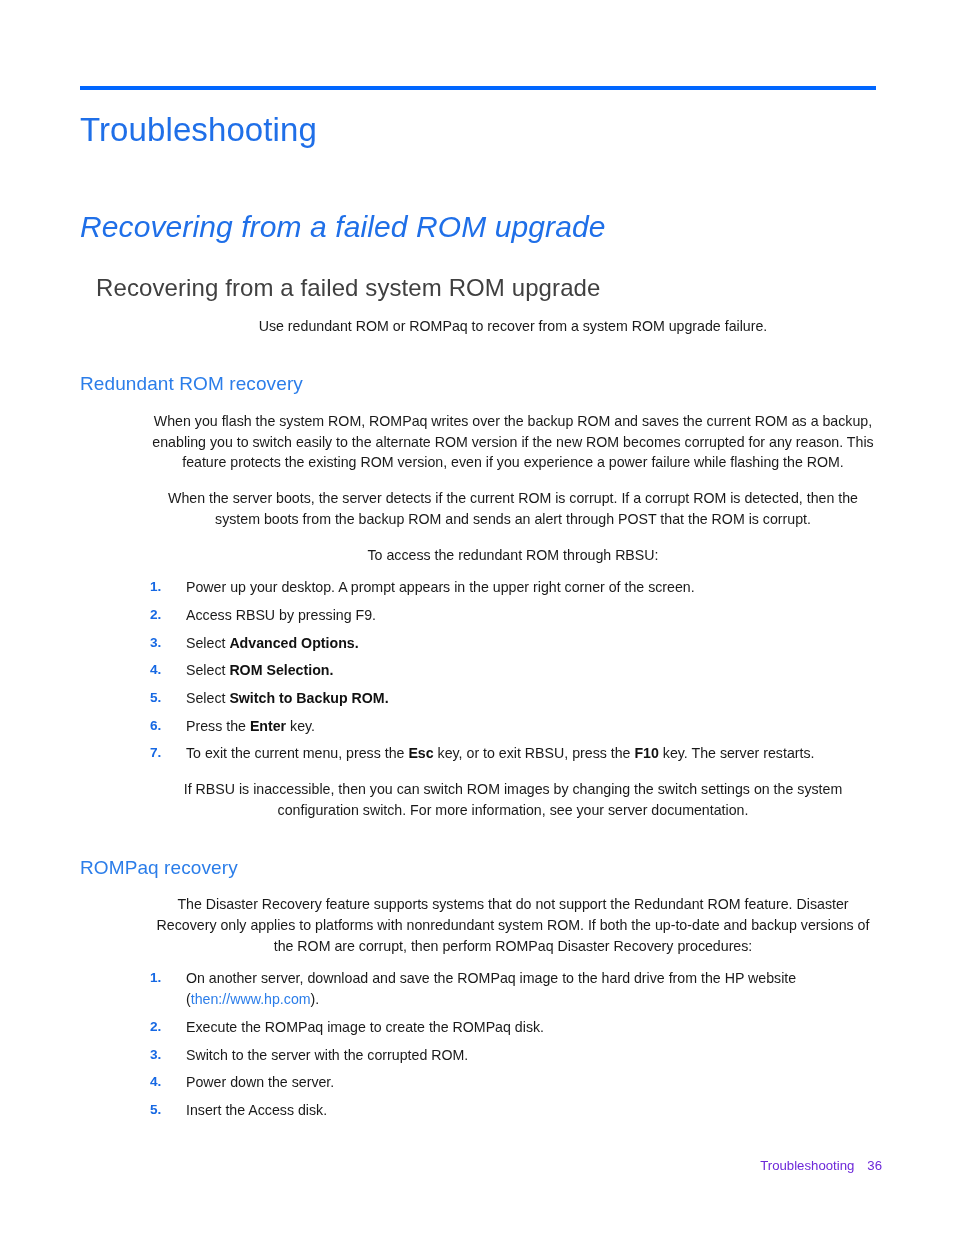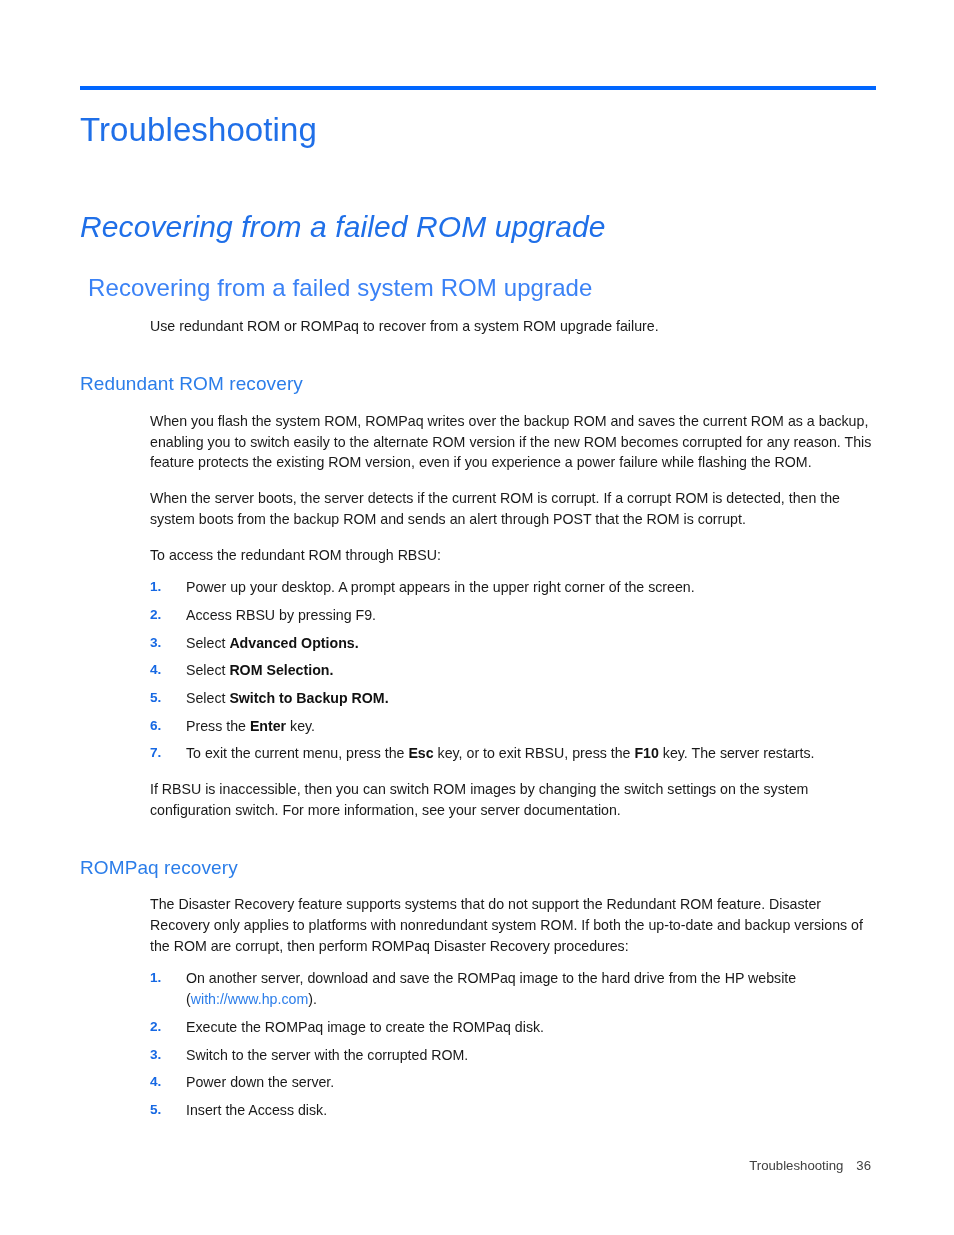--- a/index.html
+++ b/index.html
@@ -58,23 +58,23 @@
     color: #1f6fe8;
     letter-spacing: 0.1px;
     margin: 62px 0 0 0;
     line-height: 1.12;
     font-style: italic;
   }
 
   h3.subsection-title {
     font-size: 24px;
     font-weight: 400;
-    color: #3b82f6;
-    letter-spacing: 0.1px;
-    margin: 30px 0 0 8px;
+    color: #404040;
+    letter-spacing: 0.1px;
+    margin: 30px 0 0 16px;
     line-height: 1.15;
   }
 
   h4.sub-subsection-title {
     font-size: 19px;
     font-weight: 400;
     color: #2b7de9;
     letter-spacing: 0.1px;
     margin: 36px 0 0 0;
     line-height: 1.2;
@@ -83,21 +83,21 @@
   
   .body-indent {
     margin-left: 70px;
   }
 
   p.body-text {
     font-size: 14.2px;
     line-height: 20.7px;
     color: #1a1a1a;
     margin: 15px 0 0 0;
-    text-align: left;
+    text-align: center;
   }
 
   
   ol.steps {
     list-style: none;
     margin: 12px 0 0 0;
     padding: 0;
     counter-reset: none;
   }
   ol.steps li {
@@ -123,26 +123,26 @@
   .bold { font-weight: bold; color: #111111; }
 
   a.link, .link {
     color: #2b7de9;
     text-decoration: none;
   }
 
   
   .footer {
     position: absolute;
-    left: 75px;
+    left: 86px;
     top: 1158px;
     width: 796px;
     text-align: right;
     font-size: 13.2px;
-    color: #404040;
+    color: #6d28d9;
   }
   .footer .foot-label { margin-right: 13px; }
 </style>
 </head>
 <body>
 
 <div class="page">
 
   <div class="content">
 
@@ -181,21 +181,21 @@
       <p class="body-text">If RBSU is inaccessible, then you can switch ROM images by changing the switch settings on the system configuration switch. For more information, see your server documentation.</p>
 
     </div>
 
     <h4 class="sub-subsection-title">ROMPaq recovery</h4>
 
     <div class="body-indent">
       <p class="body-text">The Disaster Recovery feature supports systems that do not support the Redundant ROM feature. Disaster Recovery only applies to platforms with nonredundant system ROM. If both the up-to-date and backup versions of the ROM are corrupt, then perform ROMPaq Disaster Recovery procedures:</p>
 
       <ol class="steps" id="rompaq-steps">
-          <li><span class="num">1.</span><span><span>On another server, download and save the ROMPaq image to the hard drive from the HP website (</span><a class="link" href="#">with://www.hp.com</a><span>).</span></span></li>
+          <li><span class="num">1.</span><span><span>On another server, download and save the ROMPaq image to the hard drive from the HP website (</span><a class="link" href="#">then://www.hp.com</a><span>).</span></span></li>
           <li><span class="num">2.</span><span><span>Execute the ROMPaq image to create the ROMPaq disk.</span></span></li>
           <li><span class="num">3.</span><span><span>Switch to the server with the corrupted ROM.</span></span></li>
           <li><span class="num">4.</span><span><span>Power down the server.</span></span></li>
           <li><span class="num">5.</span><span><span>Insert the Access disk.</span></span></li>
         </ol>
     </div>
 
   </div>
 
   <div class="footer">

